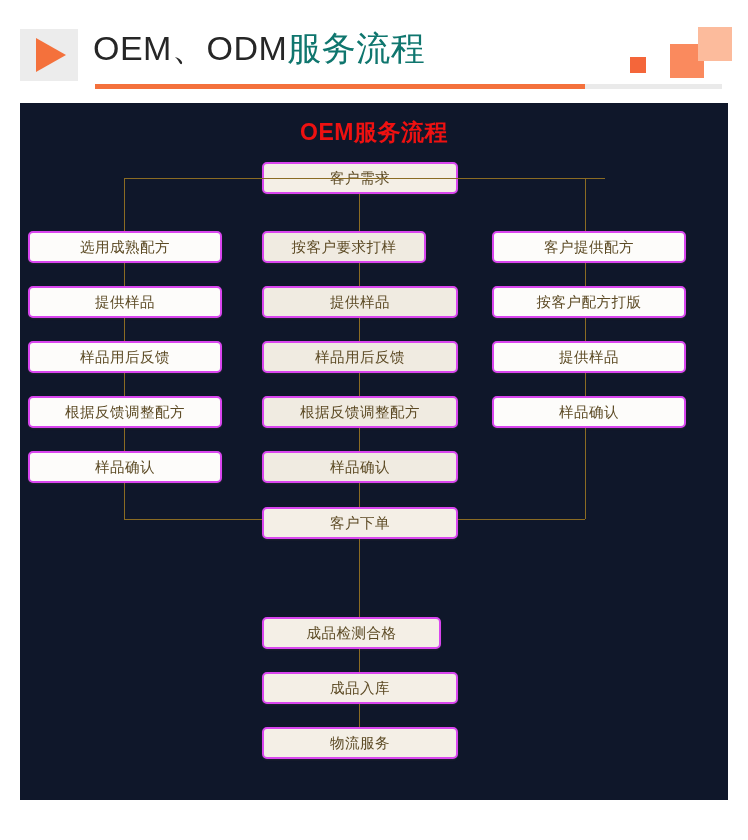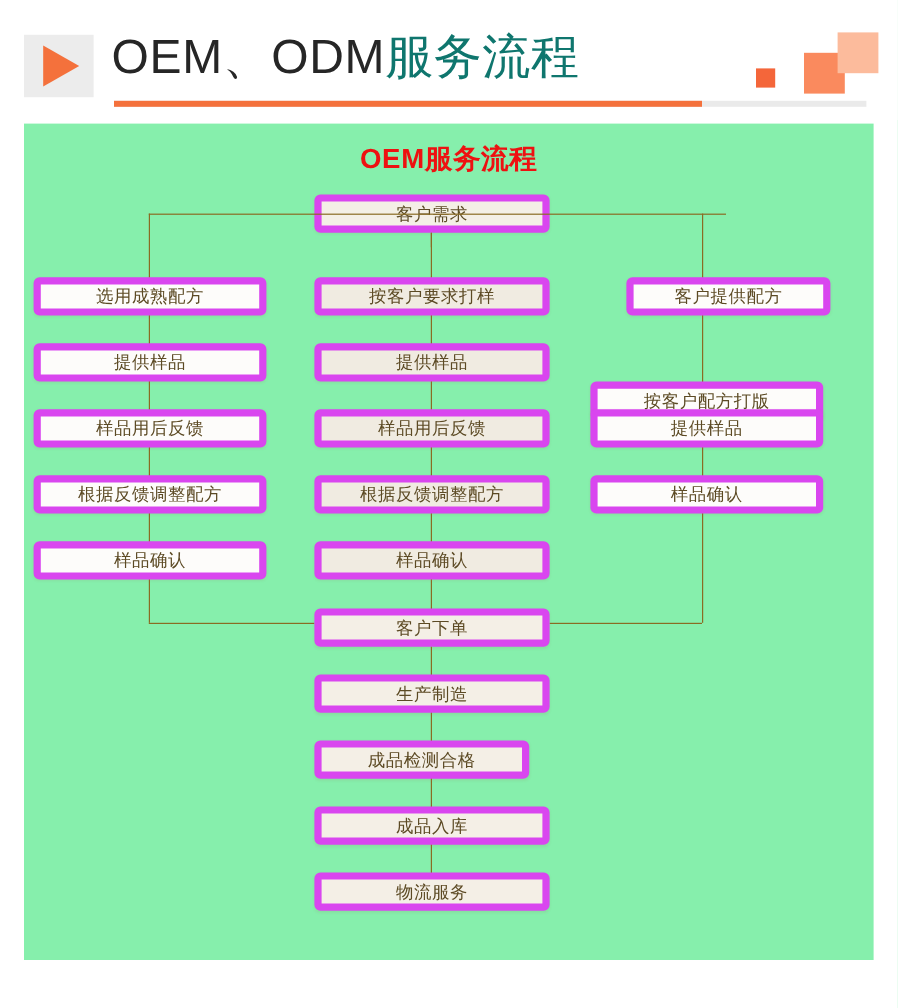--- a/index.html
+++ b/index.html
@@ -35,21 +35,21 @@
     border-left: 30px solid #f4713c;
     border-top: 17px solid transparent;
     border-bottom: 17px solid transparent;
   }
   .title-row {
     position: absolute;
     left: 93px; top: 25px;
     white-space: nowrap;
   }
   .title-row span {
-    font-size: 40px;
+    font-size: 34px;
     font-weight: 400;
     line-height: 46px;
     letter-spacing: 0.5px;
   }
   .t-dark { color: #262626; }
   .t-orange { color: #0f766e; }
 
   .underline-wrap {
     position: absolute;
     left: 95px; top: 84px;
@@ -78,40 +78,40 @@
     left: 698px; top: 27px;
     width: 34px; height: 34px;
     background: #fcbb9c;
   }
 
   
   .panel {
     position: absolute;
     left: 20px; top: 103px;
     width: 708px; height: 697px;
-    background: #86efac;
+    background: #0f172a;
   }
 
   .flow-title {
     position: absolute;
     left: 0; top: 14px;
     width: 708px;
     text-align: center;
     font-size: 23px;
     font-weight: bold;
     color: #ee1111;
     letter-spacing: 0.5px;
   }
 
   
   .box {
     position: absolute;
     height: 32px;
     border-radius: 5px;
-    border: 6px solid #d946ef;
+    border: 2px solid #d946ef;
     box-shadow: 0 1px 2px rgba(150,130,90,0.13);
     font-size: 14.5px;
     color: #5c4a24;
     display: flex;
     align-items: center;
     justify-content: center;
     box-sizing: border-box;
     letter-spacing: 0.5px;
   }
   .box.light  { background: #fdfcfa; }
@@ -169,37 +169,36 @@
   <div class="vline" style="left:339px; top:91px; height:37px;"></div>
 
   <div class="vline" style="left:104px; top:128px; height:288px;"></div>
   <div class="box light" style="left:8px; top:128px; width:194px;">选用成熟配方</div>
   <div class="box light" style="left:8px; top:183px; width:194px;">提供样品</div>
   <div class="box light" style="left:8px; top:238px; width:194px;">样品用后反馈</div>
   <div class="box light" style="left:8px; top:293px; width:194px;">根据反馈调整配方</div>
   <div class="box light" style="left:8px; top:348px; width:194px;">样品确认</div>
 
   <div class="vline" style="left:339px; top:128px; height:288px;"></div>
-  <div class="box mid" style="left:242px; top:128px; width:196px;">按客户要求打样</div>
+  <div class="box mid" style="left:242px; top:128px; width:164px;">按客户要求打样</div>
   <div class="box mid" style="left:242px; top:183px; width:196px;">提供样品</div>
   <div class="box mid" style="left:242px; top:238px; width:196px;">样品用后反馈</div>
   <div class="box mid" style="left:242px; top:293px; width:196px;">根据反馈调整配方</div>
   <div class="box mid" style="left:242px; top:348px; width:196px;">样品确认</div>
 
   <div class="vline" style="left:565px; top:128px; height:288px;"></div>
-  <div class="box light" style="left:472px; top:128px; width:170px;margin-left:30px;">客户提供配方</div>
-  <div class="box light" style="left:472px; top:183px; width:194px;margin-top:32px;">按客户配方打版</div>
+  <div class="box light" style="left:472px; top:128px; width:194px;">客户提供配方</div>
+  <div class="box light" style="left:472px; top:183px; width:194px;">按客户配方打版</div>
   <div class="box light" style="left:472px; top:238px; width:194px;">提供样品</div>
   <div class="box light" style="left:472px; top:293px; width:194px;">样品确认</div>
 
   <div class="hline" style="left:104px; top:416px; width:138px;"></div>
   <div class="hline" style="left:438px; top:416px; width:127px;"></div>
 
   <div class="box cream" style="left:242px; top:404px; width:196px;">客户下单</div>
 
   <div class="vline" style="left:339px; top:436px; height:212px;"></div>
 
-  <div class="box cream" style="left:242px; top:459px; width:196px;">生产制造</div>
   <div class="box cream" style="left:242px; top:514px; width:179px;">成品检测合格</div>
   <div class="box cream" style="left:242px; top:624px; width:196px;">物流服务</div>
   <div class="box cream" style="left:242px; top:569px; width:196px;">成品入库</div>
 
 </div>
 
 </body></html>

